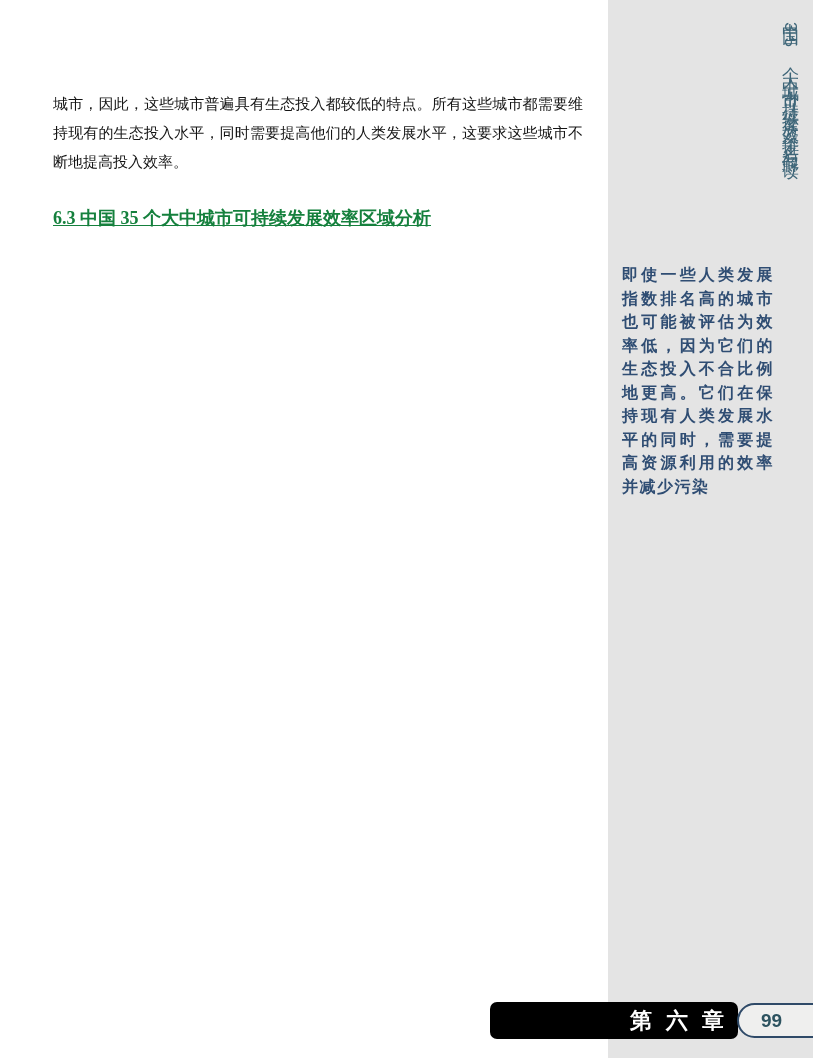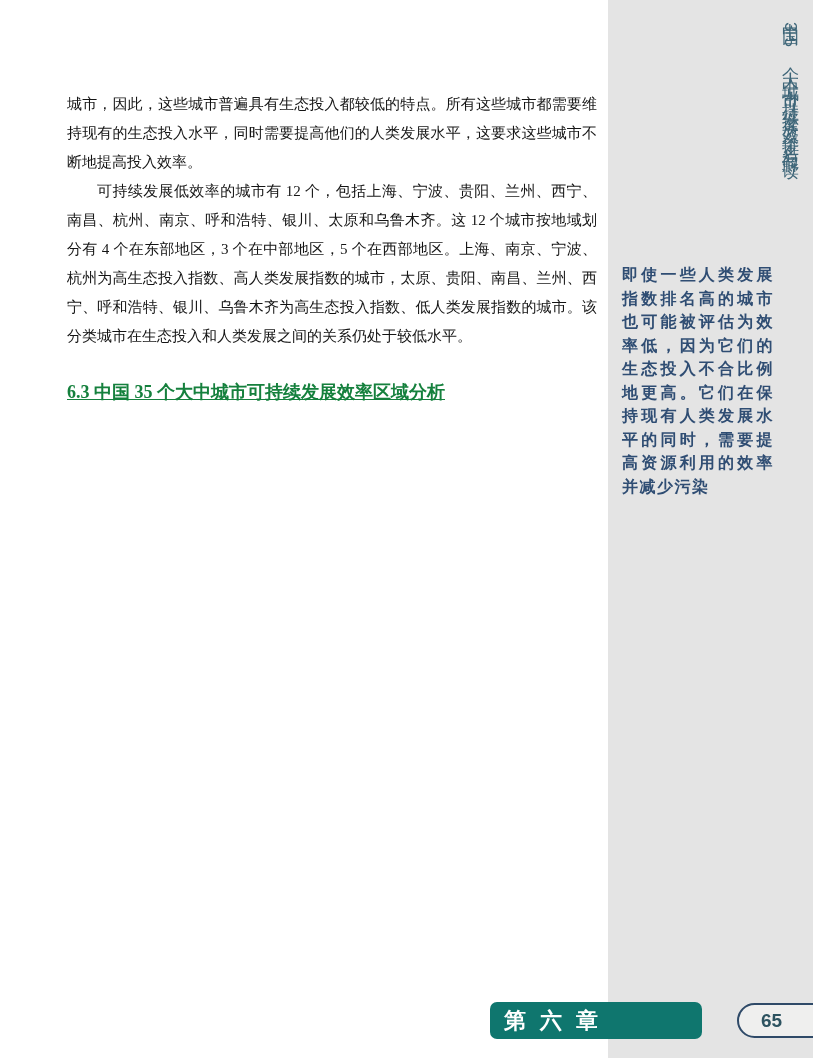--- a/index.html
+++ b/index.html
@@ -8,21 +8,21 @@
   body {
     width: 813px; height: 1058px;
     position: relative;
     background: #ffffff;
     overflow: hidden;
     font-family: "Liberation Serif", "DejaVu Serif", serif;
   }
   
   .main {
     position: absolute;
-    left: 67px; top: 90px;
+    left: 53px; top: 90px;
     width: 530px;
   }
   .para {
     margin: 0;
     font-size: 15px;
     line-height: 29px;
     color: #141414;
     text-align: justify;
   }
   .para.indent { text-indent: 2em; }
@@ -68,24 +68,24 @@
     text-orientation: mixed;
     font-family: "Liberation Sans", "DejaVu Sans", sans-serif;
     font-size: 17px;
     letter-spacing: 6px;
     color: #3d6578;
   }
   
   .chapter-tab {
     position: absolute;
     left: 490px; top: 1002px;
-    width: 212px; height: 37px;
-    background: #0f766e;
+    width: 248px; height: 37px;
+    background: #000000;
     border-radius: 7px;
-    display: flex; align-items: center; justify-content: flex-start;
+    display: flex; align-items: center; justify-content: flex-end;
   }
   .chapter-tab .label {
     color: #ffffff;
     font-family: "Liberation Sans", "DejaVu Sans", sans-serif;
     font-weight: bold;
     font-size: 22px;
     letter-spacing: 14px;
     text-indent: 14px;
     line-height: 1;
   }
@@ -106,28 +106,27 @@
     font-weight: bold;
     font-size: 19px;
     line-height: 1;
   }
 </style>
 </head>
 <body>
 
 <div class="main">
   <p class="para">城市，因此，这些城市普遍具有生态投入都较低的特点。所有这些城市都需要维持现有的生态投入水平，同时需要提高他们的人类发展水平，这要求这些城市不断地提高投入效率。</p>
-  <p class="para indent">可持续发展低效率的城市有 12 个，包括上海、宁波、贵阳、兰州、西宁、南昌、杭州、南京、呼和浩特、银川、太原和乌鲁木齐。这 12 个城市按地域划分有 4 个在东部地区，3 个在中部地区，5 个在西部地区。上海、南京、宁波、杭州为高生态投入指数、高人类发展指数的城市，太原、贵阳、南昌、兰州、西宁、呼和浩特、银川、乌鲁木齐为高生态投入指数、低人类发展指数的城市。该分类城市在生态投入和人类发展之间的关系仍处于较低水平。</p>
   <h2 class="section-heading">6.3 中国 35 个大中城市可持续发展效率区域分析</h2>
 </div>
 
 <div class="sidebar">
   <div class="margin-note">即使一些人类发展指数排名高的城市也可能被评估为效率低，因为它们的生态投入不合比例地更高。它们在保持现有人类发展水平的同时，需要提高资源利用的效率并减少污染</div>
   <div class="vertical-title">中国35个大中城市可持续发展效率排名与解读</div>
 </div>
 
 <div class="chapter-tab">
   <span class="label">第六章</span>
 </div>
 
 <div class="page-badge">
-  <span class="num">65</span>
+  <span class="num">99</span>
 </div>
 
 </body></html>

